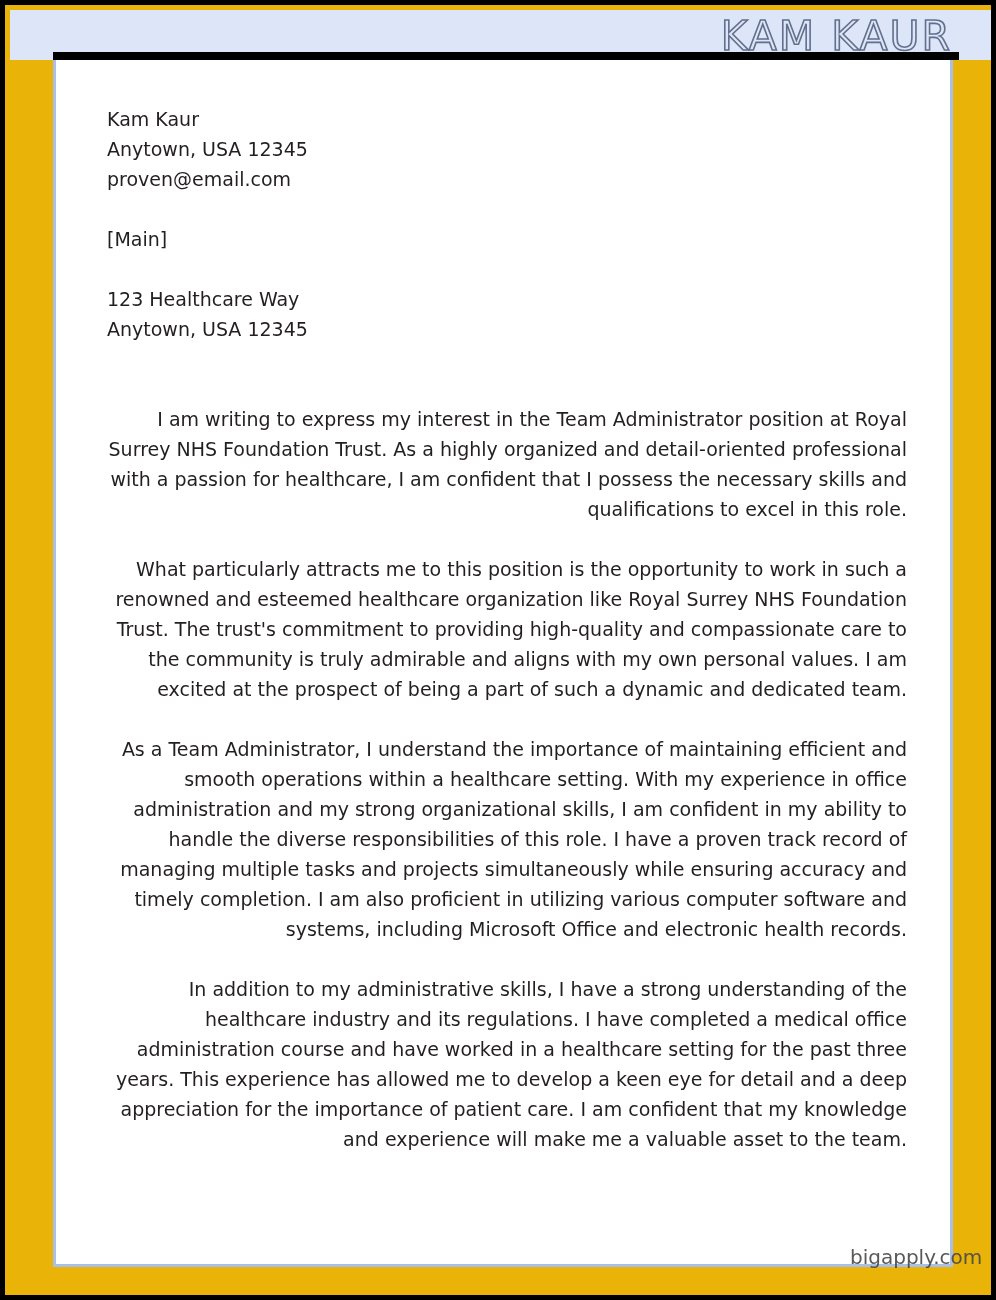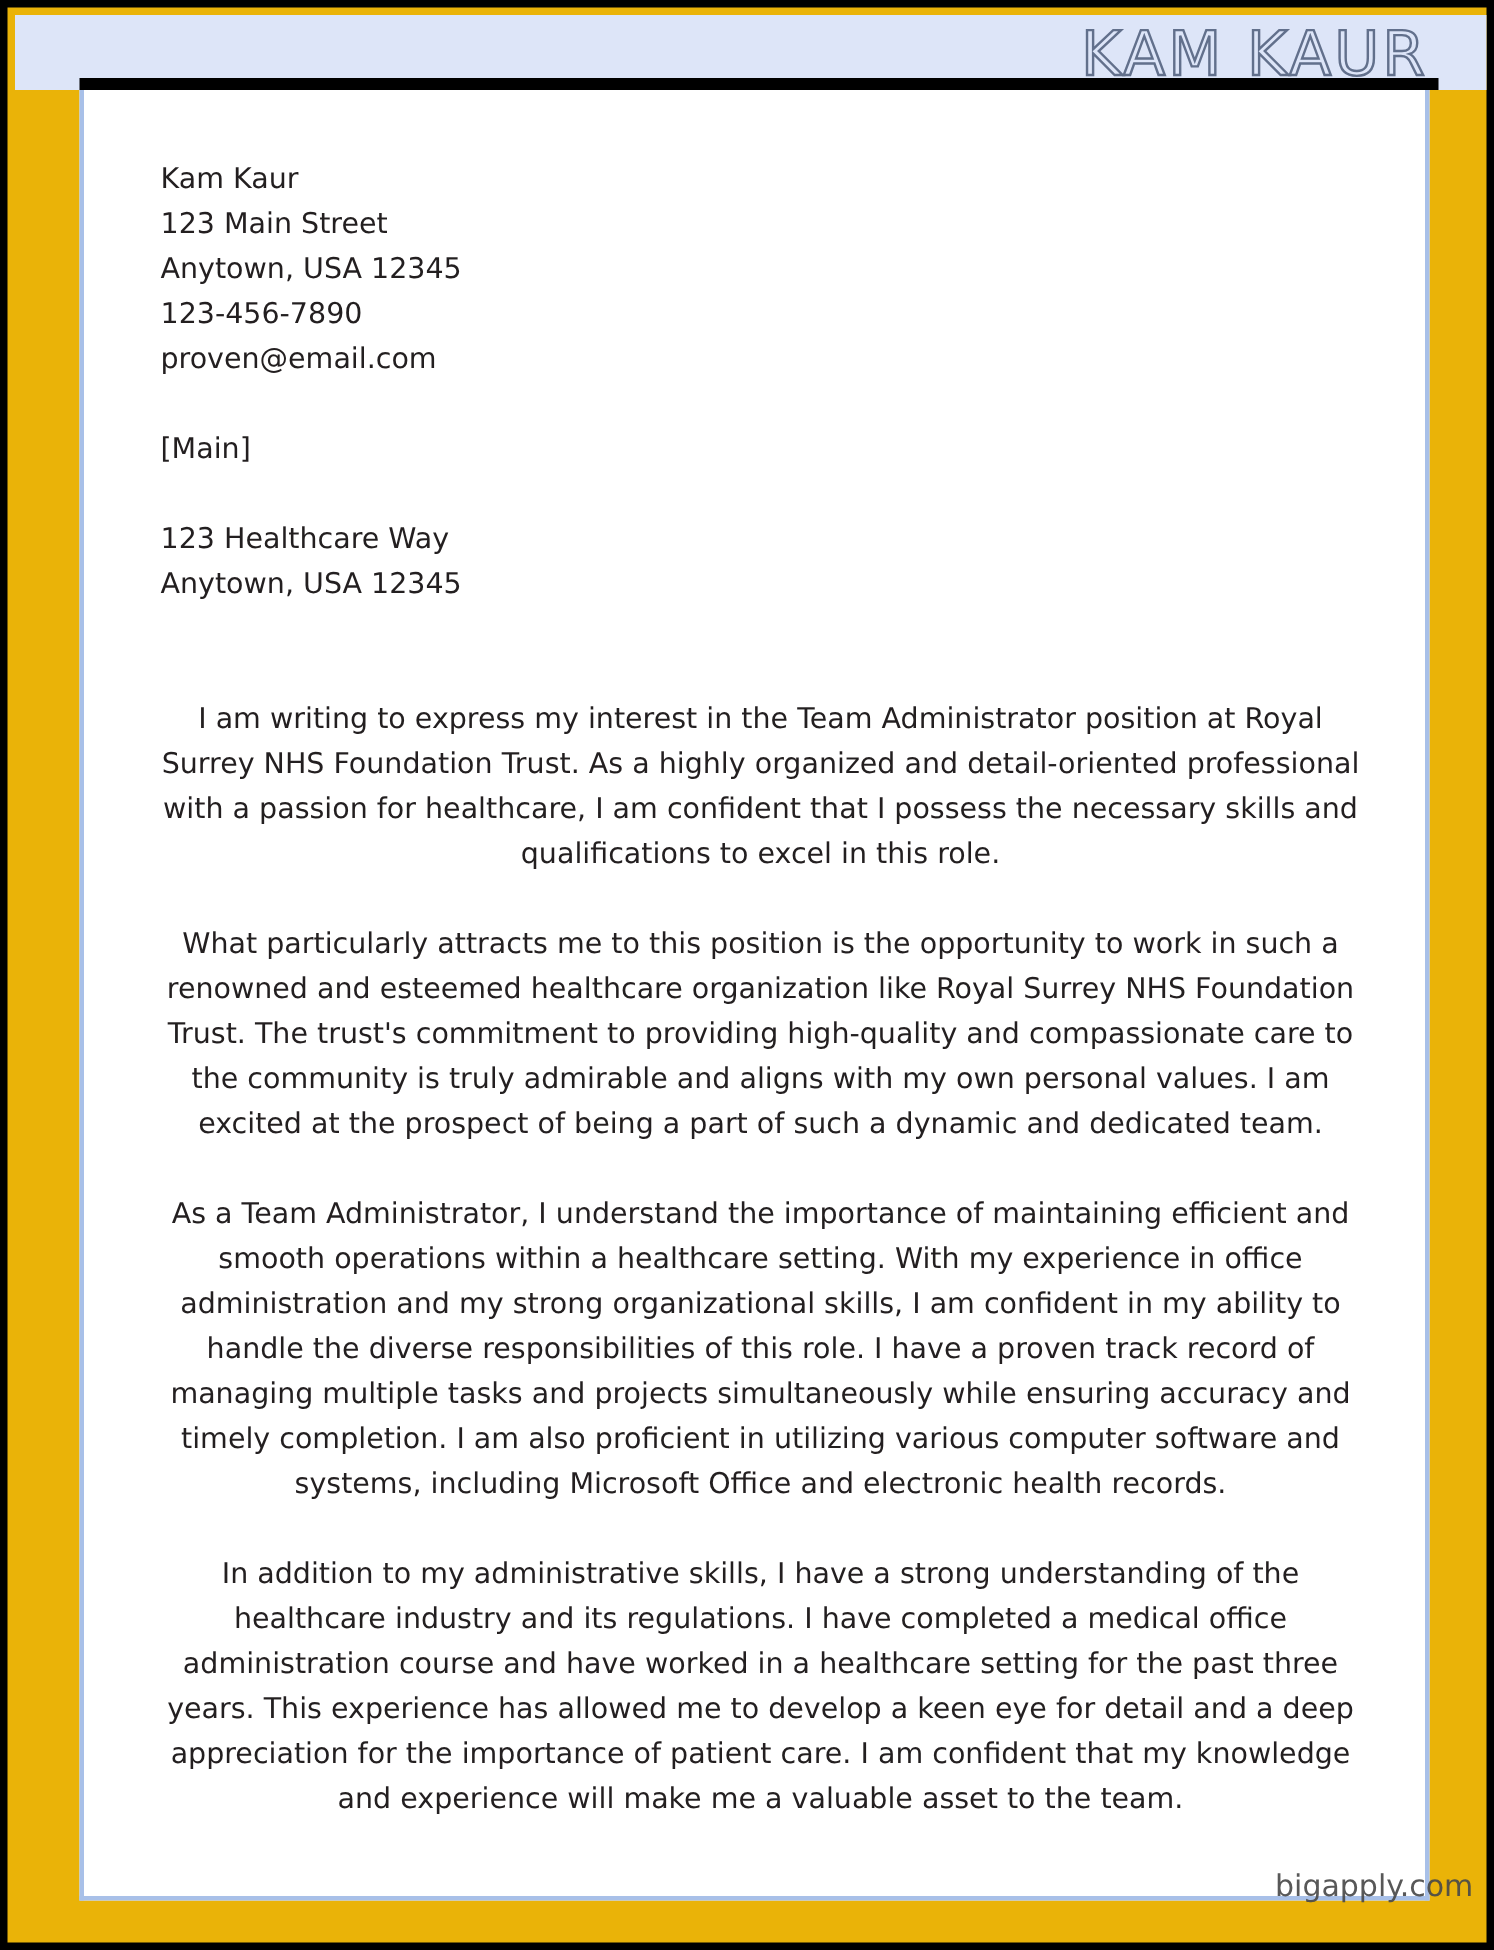--- a/index.html
+++ b/index.html
@@ -89,21 +89,21 @@
   }
   .addr-line {
     white-space: nowrap;
   }
   .block-gap {
     height: 30px;
   }
   .para {
     margin: 0;
     max-width: 800px;
-    text-align: center;
+    text-align: right;
   }
 
   
   .watermark {
     position: absolute;
     left: 845px;
     top: 1243px;
     font-size: 20px;
     line-height: 18px;
     color: #4a4a4a;
@@ -121,23 +121,21 @@
     <div class="letterhead-name">KAM KAUR</div>
   </div>
 
   <div class="page">
     <div class="page-topbar"></div>
 
     <div class="letter">
 
       <div>
         <div class="addr-line">Kam Kaur</div>
-        <div class="addr-line">123 Main Street</div>
         <div class="addr-line">Anytown, USA 12345</div>
-        <div class="addr-line">123-456-7890</div>
         <div class="addr-line">proven@email.com</div>
       </div>
 
       <div class="block-gap"></div>
 
       <div class="addr-line">[Main]</div>
 
       <div class="block-gap"></div>
 
       <div>

